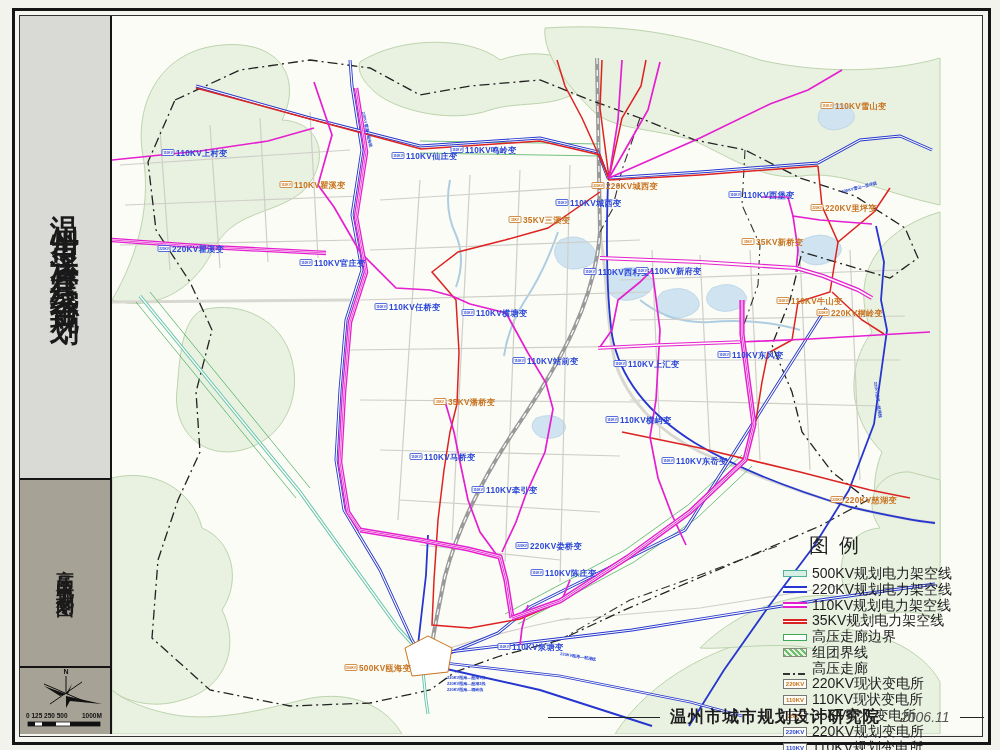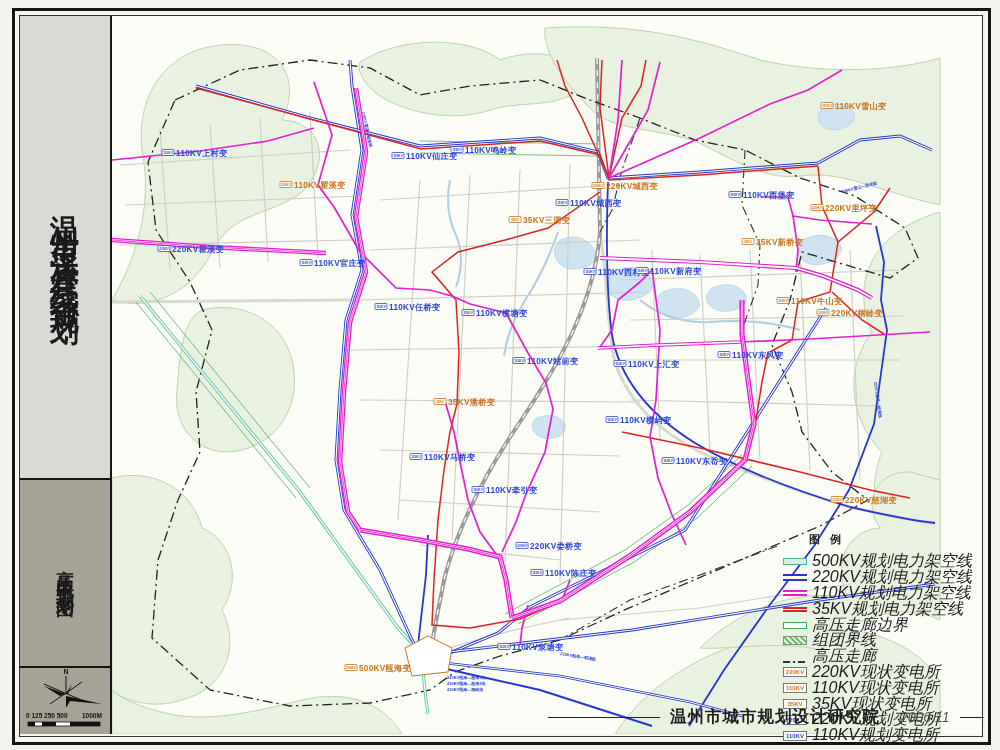--- a/index.html
+++ b/index.html
@@ -12,24 +12,24 @@
   #sb-sub{position:absolute;left:0;top:464px;width:100%;height:186px;background:#a6a396;display:flex;align-items:center;justify-content:center;border-bottom:2px solid #151515;}
   #sb-compass{position:absolute;left:0;top:652px;width:100%;height:66px;background:#a6a396;}
   .vtext{writing-mode:vertical-rl;text-orientation:upright;color:#1a1a1a;font-weight:bold;font-family:"Liberation Serif","DejaVu Serif",serif;}
   #sb-title .vtext{font-size:29px;letter-spacing:9px;}
   #sb-sub .vtext{font-size:18px;letter-spacing:5px;}
   
   #map-wrap{position:absolute;left:112px;top:16px;width:869px;height:718px;background:#fbfcf6;}
   #map-svg{position:absolute;left:0;top:0;}
   
   #legend{position:absolute;left:671px;top:516px;width:160px;}
-  #legend-title{font-size:11px;font-weight:bold;color:#222;letter-spacing:10px;margin:0 0 7px 26px;font-family:"Liberation Serif","DejaVu Serif",serif;}
+  #legend-title{font-size:20px;font-weight:normal;color:#222;letter-spacing:10px;margin:0 0 7px 26px;font-family:"Liberation Serif","DejaVu Serif",serif;}
   .lg-row{display:flex;align-items:center;height:15.8px;}
   .lg-swatch{width:24px;height:9px;margin-right:5px;flex:none;position:relative;box-sizing:border-box;}
-  .lg-label{font-size:16px;color:#1c1c1c;white-space:nowrap;font-style:italic;}
+  .lg-label{font-size:14px;color:#1c1c1c;white-space:nowrap;}
   .sw-line-500{background:#d8efe6;border:1px solid #4db39a;height:7px;}
   .sw-line-220{border-top:2px solid #2636cf;border-bottom:2px solid #2636cf;height:7px;background:#fff;}
   .sw-line-110{border-top:2px solid #e51fd0;border-bottom:2px solid #e51fd0;height:6px;background:#fff;}
   .sw-line-35{border-top:2px solid #dd2222;border-bottom:2px solid #dd2222;height:5px;background:#fff;}
   .sw-corridor-edge{background:#fff;border:1px solid #3faa55;height:7px;}
   .sw-corridor{height:9px;background:repeating-linear-gradient(45deg,#6fbf6f 0 2px,#eaf4e4 2px 4px);border:1px solid #8a8a80;}
   .sw-cluster-boundary{height:0;border-top:2px solid transparent;background:none;}
   .sw-cluster-boundary:before{content:"";position:absolute;left:0;top:3px;width:24px;height:2px;
      background:repeating-linear-gradient(90deg,#333 0 7px,transparent 7px 10px,#333 10px 12px,transparent 12px 15px);}
   .sw-box{background:#fdfdf6;border:1px solid #777;height:10px;display:flex;align-items:center;justify-content:center;font-size:6px;font-weight:bold;line-height:1;}

